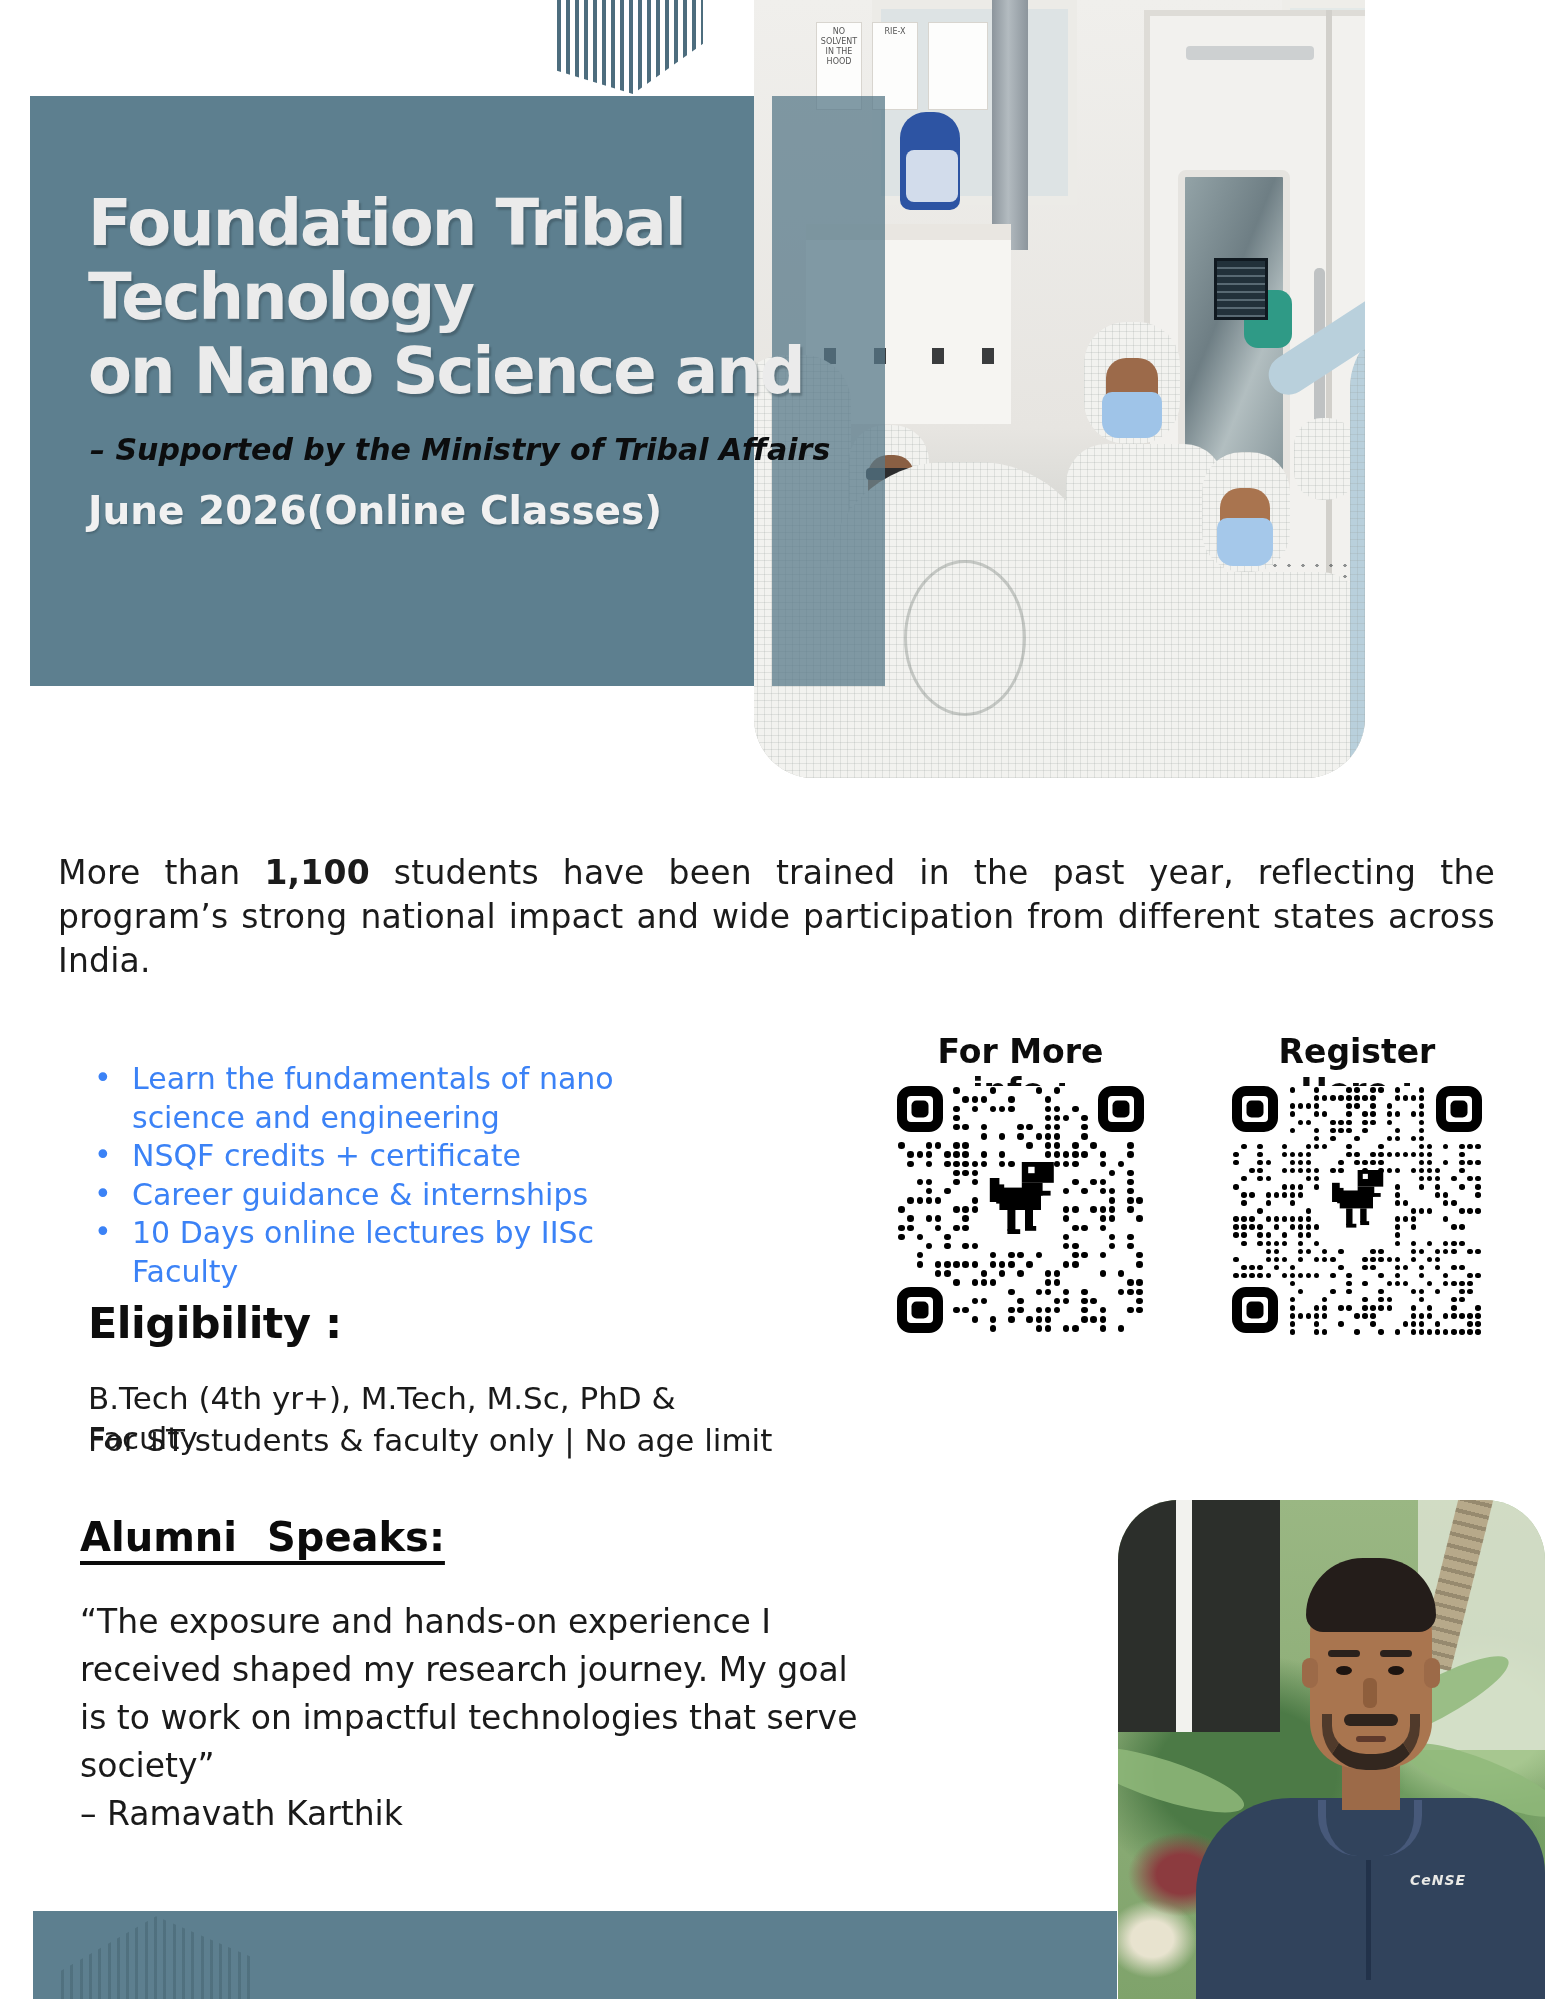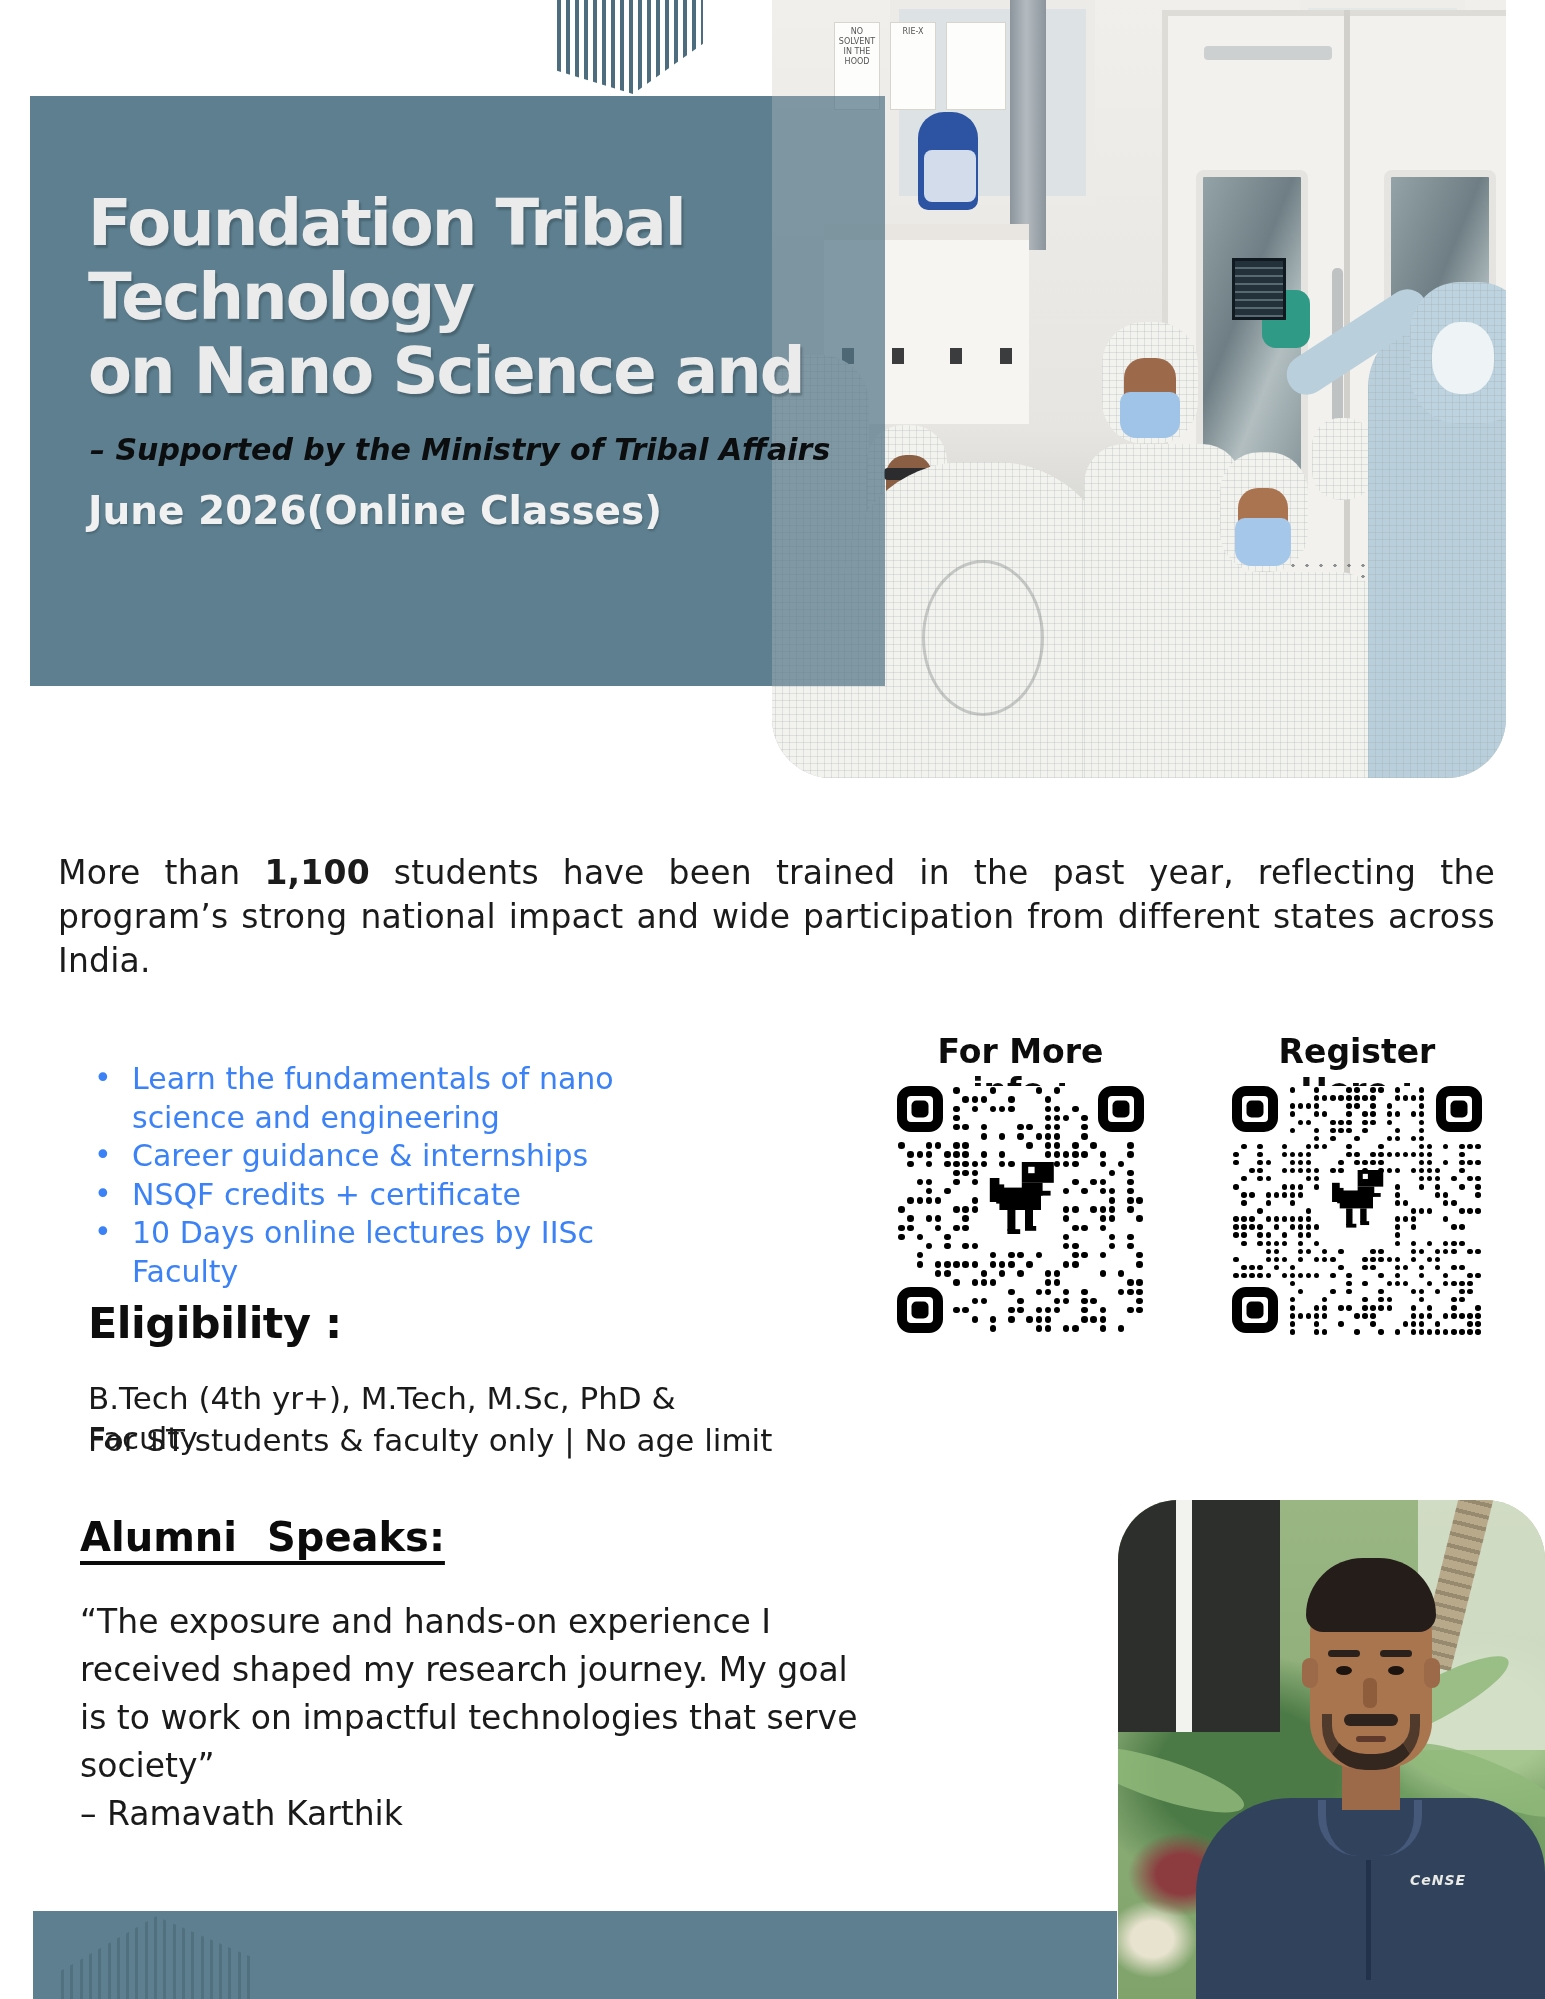--- a/index.html
+++ b/index.html
@@ -19,21 +19,21 @@
   
   .hero-box{left:30px;top:96px;width:742px;height:590px;background:#5d7f8f;}
   .hero-tint{left:772px;top:96px;width:113px;height:590px;background:rgba(86,120,136,.74);z-index:3;}
   .hero-title{left:88px;top:186px;z-index:4;font-weight:bold;font-size:64px;line-height:74px;
     letter-spacing:-2px;color:#ebebeb;text-shadow:2px 3px 2px rgba(38,54,62,.35);}
   .hero-sub{left:90px;top:432px;z-index:4;font-weight:bold;font-style:italic;font-size:30px;color:#0c0d0e;}
   .hero-date{left:88px;top:488px;z-index:4;font-weight:bold;font-size:39px;color:#f1f1f1;
     text-shadow:1px 2px 2px rgba(38,54,62,.3);}
 
   
-  .photo-hero{left:772px;top:0;width:734px;height:778px;border-radius:0 0 60px 60px;overflow:hidden;
+  .photo-hero{left:754px;top:0;width:611px;height:778px;border-radius:0 0 60px 60px;overflow:hidden;
     background:linear-gradient(#f0efec 0%,#e7e5e1 55%,#cfd1cd 72%,#d6d7d3 100%);z-index:1;}
   .ph .grid{background-image:
       repeating-linear-gradient(0deg,rgba(150,158,155,.22) 0 1px,transparent 1px 7px),
       repeating-linear-gradient(90deg,rgba(150,158,155,.22) 0 1px,transparent 1px 7px);}
   .ph div{position:absolute;}
   .c-window-l{left:118px;top:0;width:205px;height:205px;background:#dde3e4;border:9px solid #ecebe7;box-sizing:border-box;}
   .c-window-r{left:528px;top:0;width:165px;height:175px;background:#e3e9e8;border:8px solid #eeede9;box-sizing:border-box;}
   .c-duct{left:238px;top:0;width:36px;height:250px;background:linear-gradient(90deg,#8c959c,#b3bbc0 45%,#8c959c);}
   .c-hood{left:52px;top:224px;width:205px;height:200px;background:#f6f5f2;border-top:16px solid #e9e6e1;box-sizing:border-box;}
   .c-hood-paper{top:22px;width:46px;height:88px;background:#fdfdfc;border:1px solid #d8d5cf;
@@ -224,22 +224,22 @@
     <div>Technology</div>
     <div>on Nano Science and</div>
   </div>
   <div class="abs hero-sub">– Supported by the Ministry of Tribal Affairs</div>
   <div class="abs hero-date">June 2026(Online Classes)</div>
 
   <p class="abs intro"><span>More than </span><b>1,100</b><span> students have been trained in the past year, reflecting the program’s strong national impact and wide participation from different states across India.</span></p>
 
   <ul class="abs bullets">
     <li>Learn the fundamentals of nano science and engineering</li>
+    <li>NSQF credits + certificate</li>
     <li>Career guidance &amp; internships</li>
-    <li>NSQF credits + certificate</li>
     <li>10 Days online lectures by IISc Faculty</li>
   </ul>
 
   <div class="abs qr-label info">For More info :</div>
   <div class="abs qr-label reg">Register Here :</div>
   <div class="abs qr info" id="qr1">
     <span class="finder f-tl"></span>
     <span class="finder f-tr"></span>
     <span class="finder f-bl"></span>
     <svg class="dino" width="72" height="80" viewBox="0 0 90 100">

